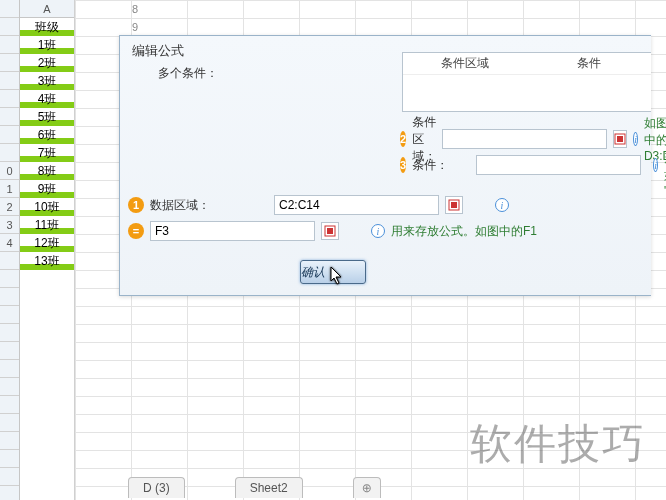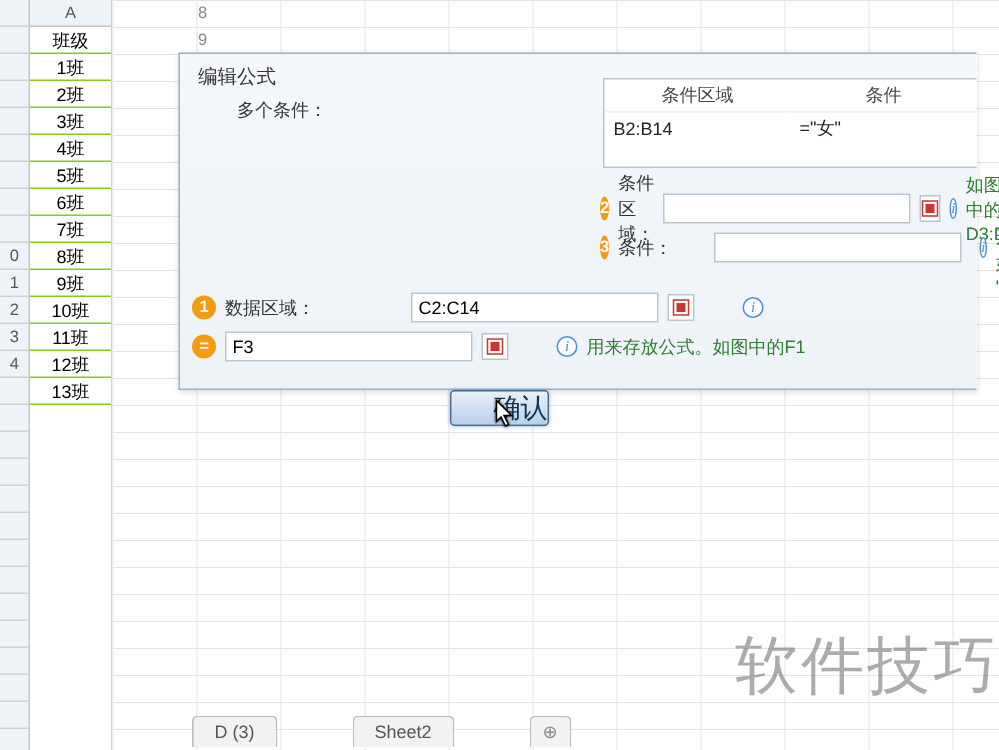--- a/index.html
+++ b/index.html
@@ -2,46 +2,46 @@
 <html><head>
 <meta charset="utf-8">
 <style>
   *{box-sizing:border-box;margin:0;padding:0;font-family:"Microsoft YaHei",SimSun,Arial,sans-serif;}
   body{width:666px;height:500px;overflow:hidden;background:#fff;position:relative;}
   .sheet{position:absolute;left:0;top:0;width:666px;height:500px;display:flex;}
   .rowhdrs{width:20px;background:#eef3f8;border-right:1px solid #c6c6c6;font-size:11px;color:#555;text-align:center;}
   .rowhdrs div{height:18px;line-height:18px;border-bottom:1px solid #d0d0d0;}
   .colA{width:55px;border-right:1px solid #d0d0d0;font-size:12px;text-align:center;}
   .colA .colhdr{height:18px;line-height:18px;background:#eef3f8;border-bottom:1px solid #c6c6c6;color:#555;font-size:11px;}
-  .colA .cell{height:18px;line-height:18px;border-bottom:1px solid #84cc16;}
+  .colA .cell{height:18px;line-height:18px;border-bottom:6px solid #84cc16;}
   .rest{flex:1;position:relative;background:#fff;}
   .rest .gridlines{position:absolute;inset:0;background-image:linear-gradient(#e3e3e3 1px,transparent 1px),linear-gradient(90deg,#e3e3e3 1px,transparent 1px);background-size:56px 18px;background-position:0 0;}
   .sheet-tabs{position:absolute;left:80px;bottom:2px;height:22px;display:flex;align-items:flex-end;font-size:12px;color:#555;gap:2px;}
   .stab{padding:3px 14px;border:1px solid #bcbcbc;border-bottom:none;background:#f2f2f2;border-radius:4px 4px 0 0;cursor:pointer;margin-left:48px;}
   .stab.add{padding:3px 8px;color:#888;}
-  .dlg{position:absolute;left:119px;top:35px;right:15px;height:225px;background:linear-gradient(#f4f8fc,#eef3f8);border:1px solid #9ab3c9;border-right:none;box-shadow:0 1px 4px rgba(0,0,0,.15);font-size:12px;}
+  .dlg{position:absolute;left:119px;top:35px;right:15px;height:261px;background:linear-gradient(#f4f8fc,#eef3f8);border:1px solid #9ab3c9;border-right:none;box-shadow:0 1px 4px rgba(0,0,0,.15);font-size:12px;}
   .dlg .title{padding:6px 10px 3px 12px;font-size:13px;color:#333;}
   .dlg .sub{padding:2px 10px 2px 38px;color:#333;}
   .dlg .listbox{position:absolute;left:282px;top:16px;right:0;height:60px;background:#fff;border:1px solid #b8c4cf;border-right:none;}
   .dlg .listbox table{width:100%;border-collapse:collapse;font-size:12px;}
   .dlg .listbox th{text-align:center;font-weight:normal;color:#444;padding:2px 6px;border-bottom:1px solid #eee;}
   .dlg .listbox td{padding:2px 6px;color:#222;}
   .row{position:absolute;left:130px;right:2px;height:22px;display:flex;align-items:center;gap:6px;}
   .badge{display:inline-flex;align-items:center;justify-content:center;width:16px;height:16px;border-radius:50%;background:#f39c12;color:#fff;font-size:11px;font-weight:bold;}
   .badge.b1{background:#f39c12;}
   .badge.eq{background:#f39c12;}
   .lbl{color:#333;}
   .inp{height:20px;border:1px solid #b8c4cf;background:#fff;padding:0 4px;font-size:12px;flex:0 0 140px;}
   .picker{width:18px;height:18px;border:1px solid #b8c4cf;background:#fff;display:inline-flex;align-items:center;justify-content:center;padding:0;}
   .picker svg{display:block;}
   .info{display:inline-flex;align-items:center;justify-content:center;width:14px;height:14px;border-radius:50%;border:1px solid #4a90d9;color:#4a90d9;font-size:10px;font-style:italic;font-family:Georgia,serif;background:#fff;}
   .hint{color:#2e7d32;font-size:12px;}
-  .btn{position:absolute;left:180px;top:224px;width:66px;height:24px;border:1px solid #4a6a8a;border-radius:3px;background:linear-gradient(#e9f2fb,#b9d0e8);color:#133353;font-size:18px;display:flex;align-items:center;justify-content:flex-end;box-shadow:0 0 3px rgba(64,128,200,.6);cursor:pointer;}
+  .btn{position:absolute;left:180px;top:224px;width:66px;height:24px;border:1px solid #4a6a8a;border-radius:3px;background:linear-gradient(#e9f2fb,#b9d0e8);color:#133353;font-size:12px;display:flex;align-items:center;justify-content:flex-start;box-shadow:0 0 3px rgba(64,128,200,.6);cursor:pointer;font-style:italic;}
   .cursor{position:absolute;left:210px;top:230px;width:14px;height:20px;filter:drop-shadow(0 0 1px #000);}
-  .watermark{position:absolute;right:0;bottom:28px;font-size:42px;color:rgba(90,90,90,.5);font-family:Liberation Serif, serif;letter-spacing:2px;pointer-events:none;margin-left:40px;}
+  .watermark{position:absolute;right:20px;bottom:28px;font-size:42px;color:rgba(90,90,90,.5);font-family:Liberation Serif, serif;letter-spacing:2px;pointer-events:none;margin-left:40px;}
   .toprows{position:absolute;left:122px;top:0;font-size:11px;color:#888;}
   .toprows div{height:18px;line-height:18px;padding-left:10px;}
 </style>
 </head>
 <body>
 
 <div class="sheet">
   <div class="rowhdrs">
     <div></div>
       <div></div>
@@ -103,24 +103,20 @@
   <div class="title">编辑公式</div>
   <div class="sub">多个条件：</div>
 
   <div class="listbox">
     <table>
       <tbody>
           <tr>
         <th style="width:50%">条件区域</th>
         <th>条件</th>
       </tr>
-      <tr>
-        <td>B2:B14</td>
-        <td>="女"</td>
-      </tr>
     </tbody>
       </table>
   </div>
 
   <div class="row" style="top:92px;left:280px;">
     <span class="badge">2</span>
     <span class="lbl">条件区域：</span>
     <input class="inp" style="flex: 0 0 100px;">
     <button class="picker">
         <svg width="12" height="12" viewBox="0 0 12 12">

